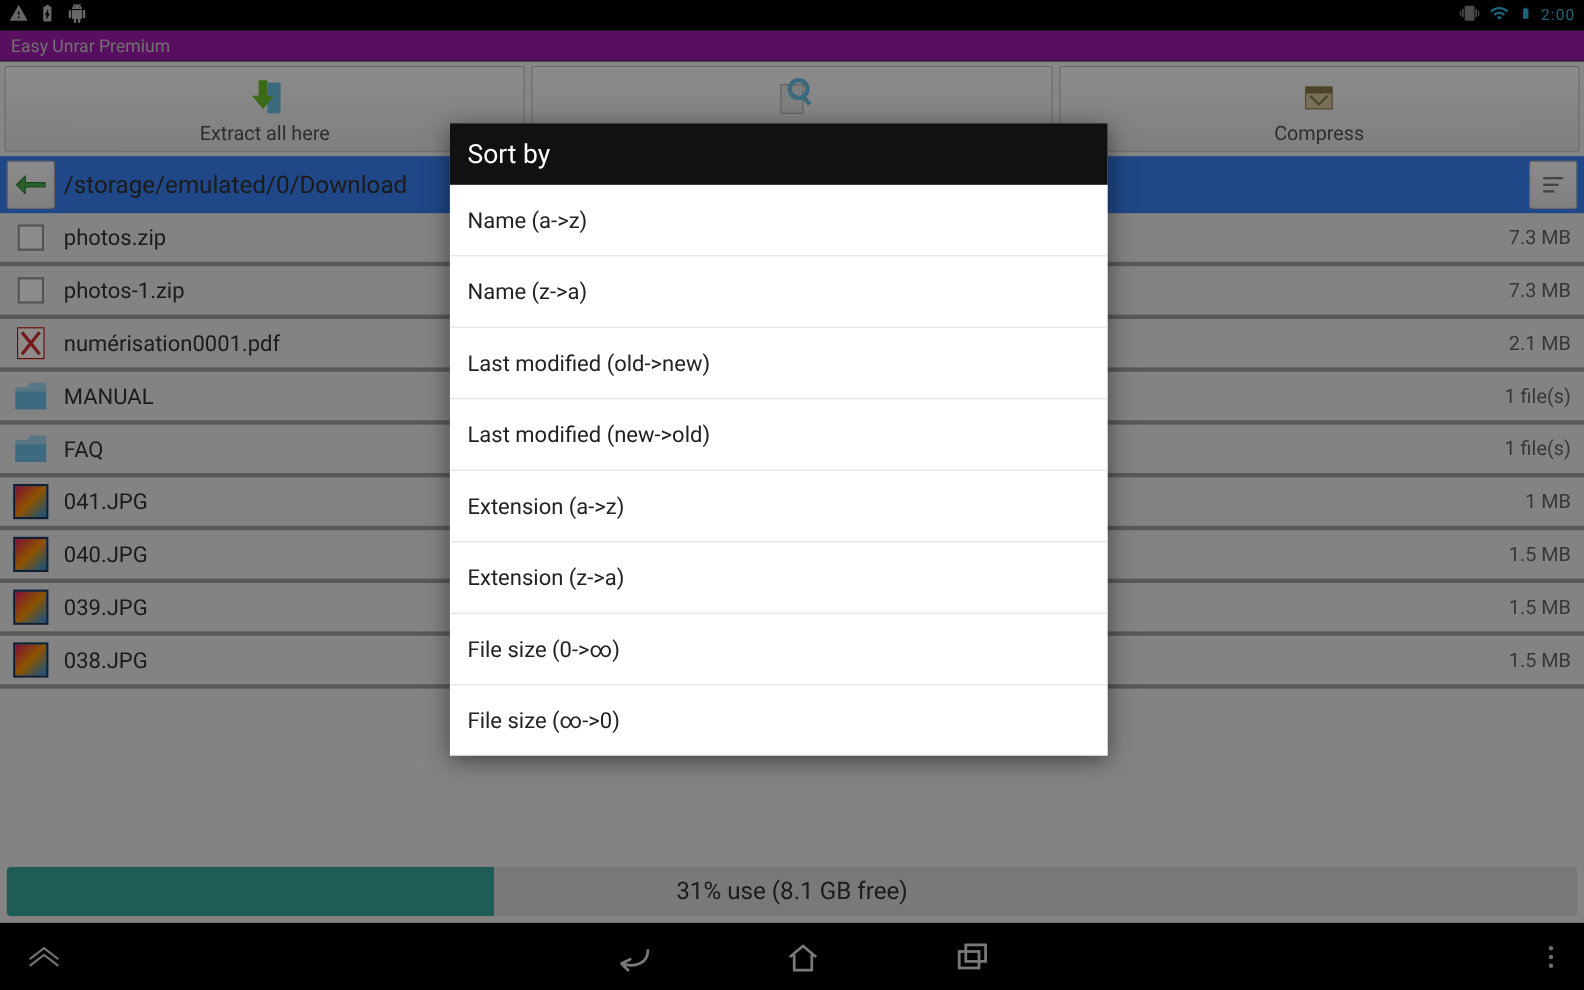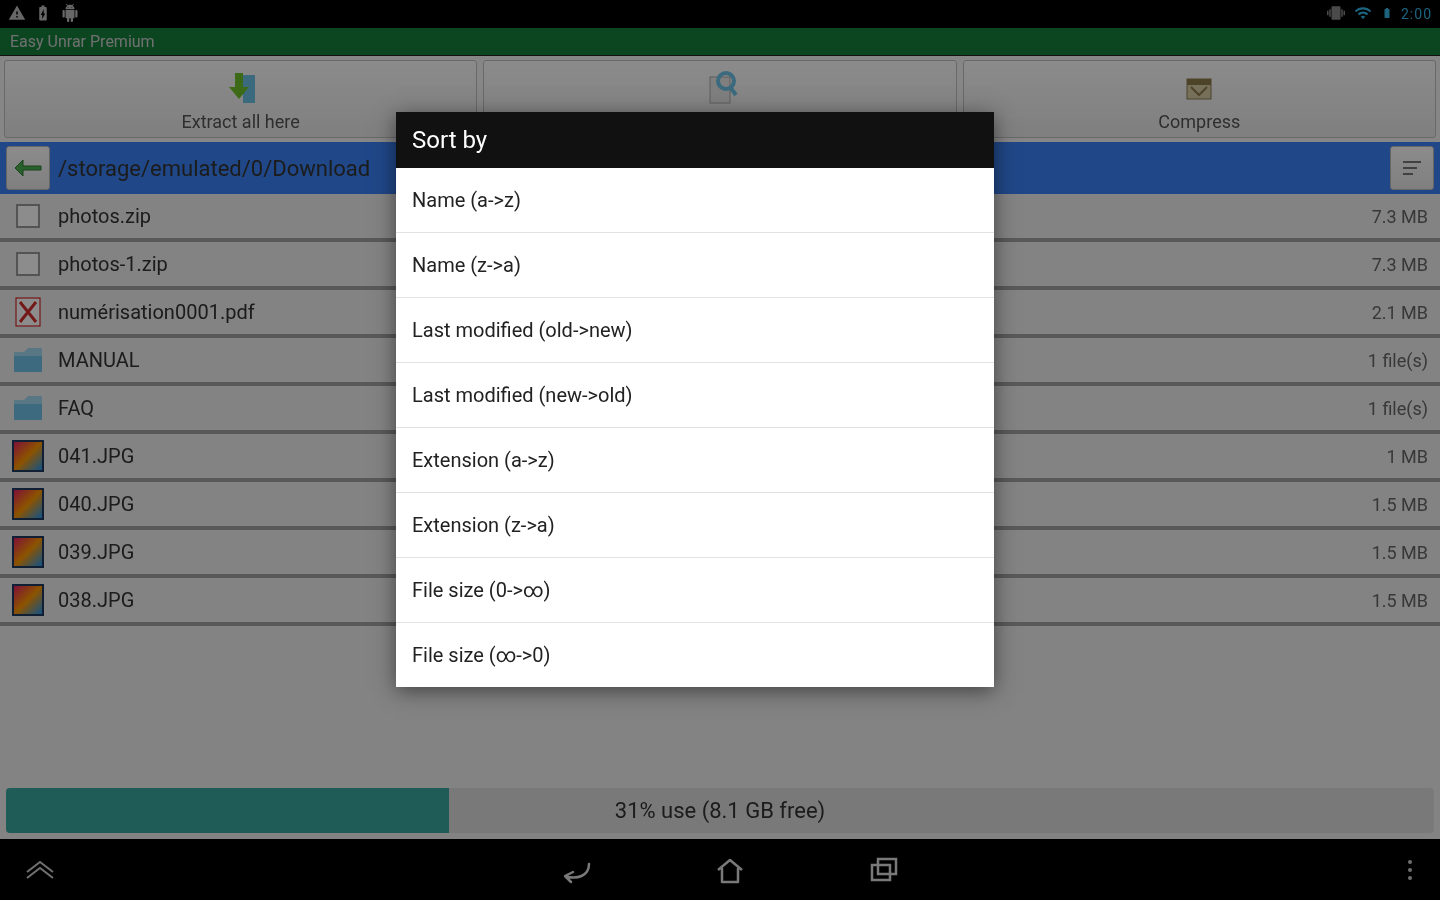--- a/index.html
+++ b/index.html
@@ -17,21 +17,21 @@
     padding: 0 8px;
     font-size: 14px;
   }
   .status-left, .status-right { display: flex; align-items: center; gap: 8px; }
   .status-right { color: #33b5e5; }
   .clock { color: #33b5e5; font-size: 14px; letter-spacing: 1px; }
 
   
   .title-bar {
     height: 28px;
-    background: #15803d;
+    background: #a21caf;
     color: #ccc;
     font-size: 16px;
     line-height: 28px;
     padding-left: 10px;
     border-bottom: 1px solid #222;
   }
 
   
   .action-bar {
     height: 86px;
@@ -159,21 +159,21 @@
   
   .scrim {
     position: absolute;
     inset: 0;
     background: rgba(0,0,0,0.45);
   }
 
   
   .dialog {
     position: absolute;
-    left: 396px;
+    left: 409px;
     top: 112px;
     width: 598px;
     background: #fff;
     box-shadow: 0 4px 20px rgba(0,0,0,0.5);
   }
   .dialog-title {
     background: #111;
     color: #fff;
     font-size: 24px;
     padding: 14px 16px;

